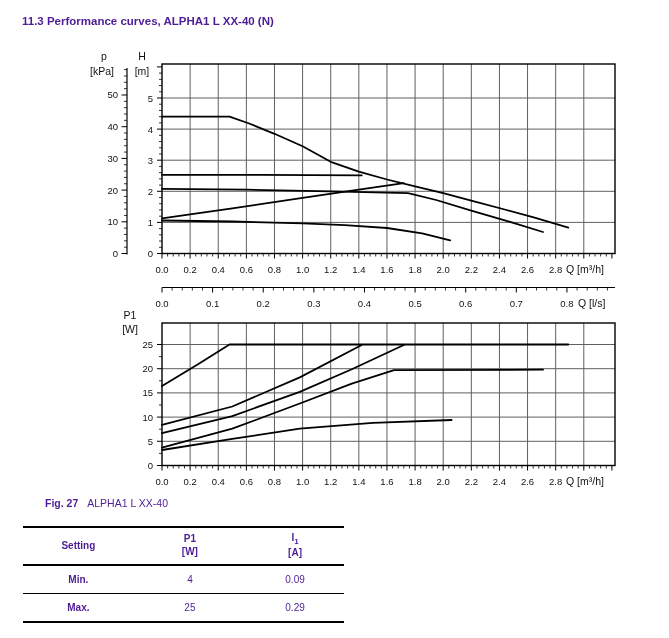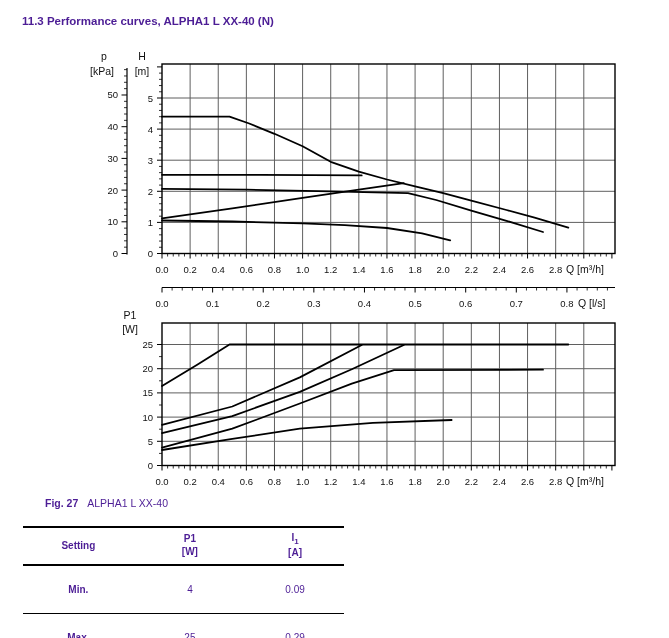--- a/index.html
+++ b/index.html
@@ -6,21 +6,21 @@
   .page{position:relative;width:669px;height:638px;background:#fff;overflow:hidden;
         font-family:"Liberation Sans", sans-serif;color:#4c1d95;}
   .title{position:absolute;left:22px;top:15px;font-size:11.5px;font-weight:bold;white-space:nowrap;}
   #charts-svg{position:absolute;left:0;top:0;}
   .caption{position:absolute;left:35px;top:497px;font-size:10.5px;white-space:nowrap;margin-left:10px;}
   .caption .figlabel{font-weight:bold;margin-right:9px;}
   table.settings{position:absolute;left:23px;top:526px;width:321px;border-collapse:collapse;
         border-top:2.5px solid #000;border-bottom:2.5px solid #000;font-size:10px;table-layout:fixed;}
   table.settings th{border-bottom:2px solid #000;font-weight:bold;text-align:center;
         padding:4px 0;line-height:1.25;vertical-align:middle;}
-  table.settings td{text-align:center;padding:18px 0;}
+  table.settings td{text-align:center;padding:8px 0;}
   table.settings tbody tr.sep td{border-bottom:1.2px solid #000;}
   table.settings .c1{width:34.5%;} table.settings .c2{width:35%;} table.settings .c3{width:30.5%;}
   td.setcol{font-weight:bold;}
   sub{font-size:8px;}
 </style>
 </head>
 <body>
 
 <div class="page">
   <div class="title">11.3 Performance curves, ALPHA1 L XX-40 (N)</div>

